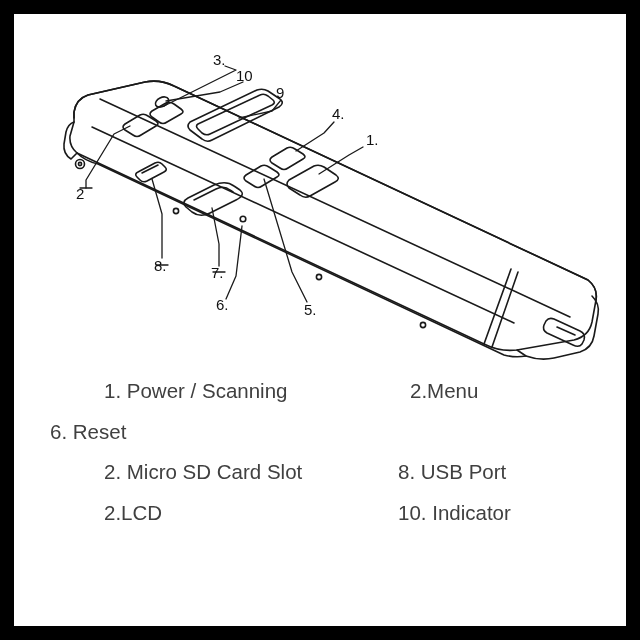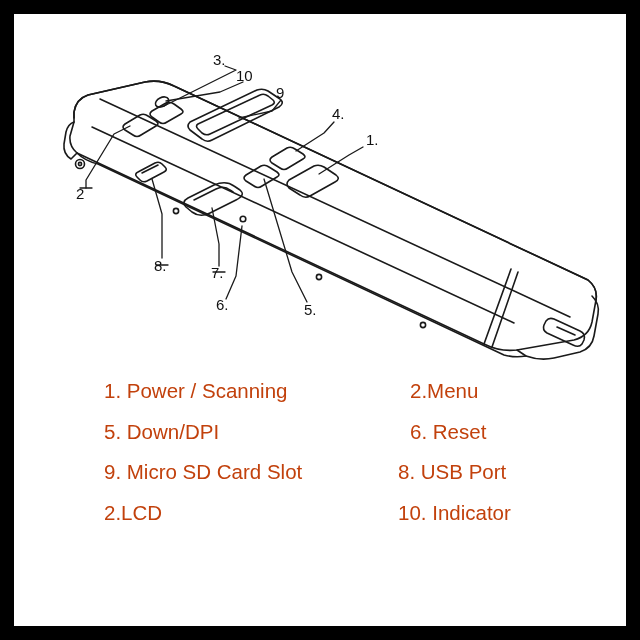--- a/index.html
+++ b/index.html
@@ -48,21 +48,21 @@
     padding: 10px 18px 0 18px;
   }
   .legend-row {
     display: flex;
     width: 100%;
     margin-bottom: 17px;
   }
   .legend-col {
     flex: 0 0 50%;
     font-size: 20.5px;
-    color: #c2410c;
+    color: #404040;
     line-height: 1.15;
     white-space: nowrap;
   }
   .legend-col.left {
     padding-left: 72px;
   }
   .legend-col.right {
     padding-left: 18px;
   }
   .legend-col.right-wide {
@@ -194,25 +194,24 @@
         </g>
       </svg>
     </div>
 
     <div class="legend">
       <div class="legend-row">
         <div class="legend-col left">1. Power / Scanning</div>
         <div class="legend-col right">2.Menu</div>
       </div>
       <div class="legend-row">
-        <div class="legend-col left">5. Down/DPI</div>
         <div class="legend-col right">6. Reset</div>
       </div>
       <div class="legend-row">
-        <div class="legend-col left">9. Micro SD Card Slot</div>
+        <div class="legend-col left">2. Micro SD Card Slot</div>
         <div class="legend-col right-wide">8. USB Port</div>
       </div>
       <div class="legend-row">
         <div class="legend-col left">2.LCD</div>
         <div class="legend-col right-wide">10. Indicator</div>
       </div>
     </div>
 
   </div>
 </div>

